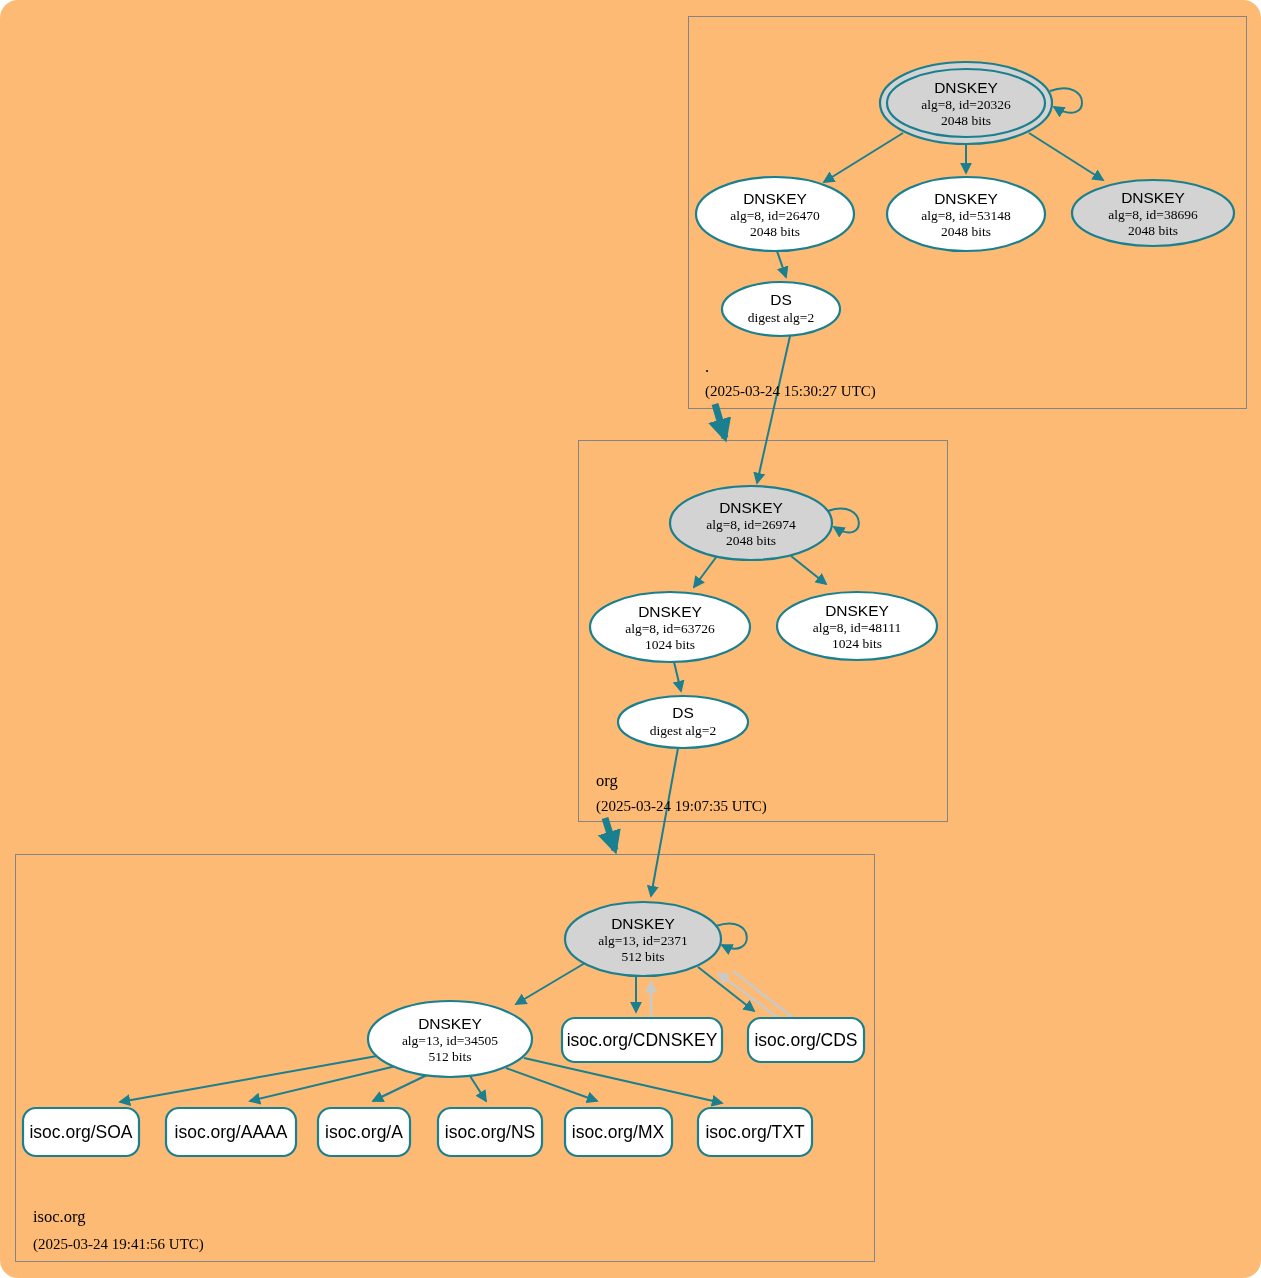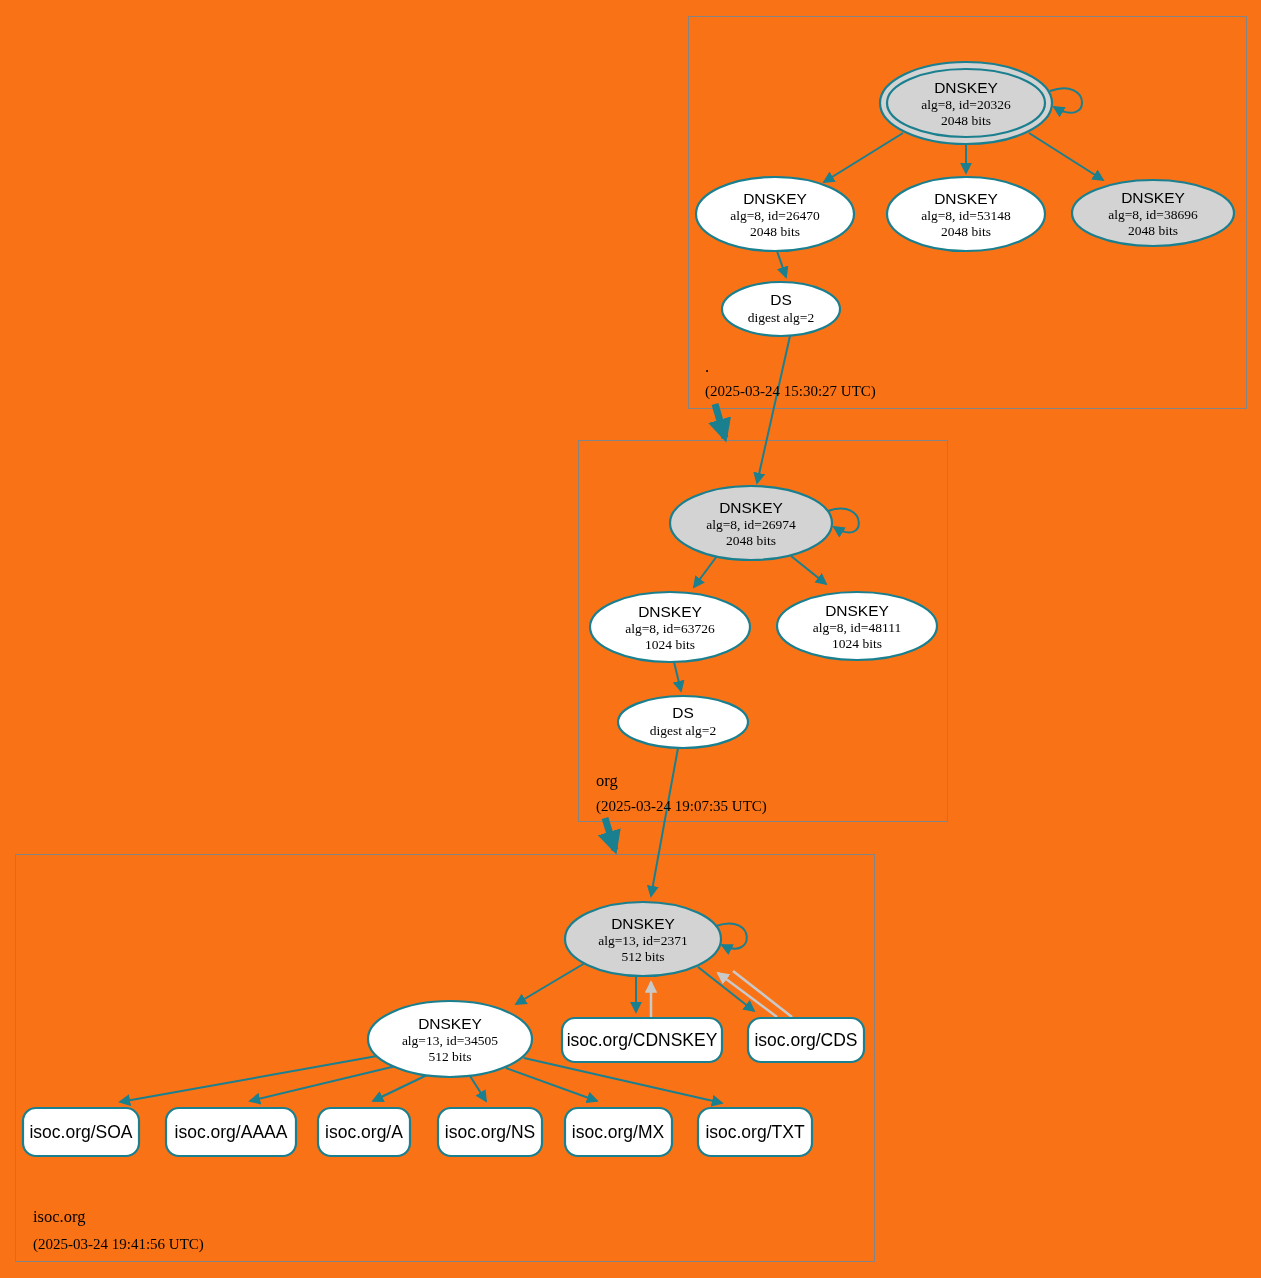--- a/index.html
+++ b/index.html
@@ -1,16 +1,16 @@
 <!DOCTYPE html>
 <html style="--edge: #1a7f8e; --ksk_fill: #d3d3d3; --gray_edge: #c9c9c9; --box_border: #848484;"><head>
 <meta charset="utf-8">
 <style>
   html,body{margin:0;padding:0;background:#ffffff;}
-  #canvas{position:relative;width:1261px;height:1278px;background:#f97316;font-family:"Liberation Serif",serif;}
+  #canvas{position:relative;width:1261px;height:1278px;background:#fdba74;font-family:"Liberation Serif",serif;border-radius:18px;}
   svg{display:block;}
   .zonebox{fill:none;stroke:var(--box_border);stroke-width:1;}
   .edge{stroke:var(--edge);stroke-width:2;fill:none;}
   .edge-thick{stroke:var(--edge);stroke-width:7;fill:none;}
   .edge-gray{stroke:var(--gray_edge);stroke-width:2.5;fill:none;}
   .node-ellipse{stroke:var(--edge);stroke-width:2.2;fill:#ffffff;}
   .node-ellipse.ksk{fill:var(--ksk_fill);}
   .node-ellipse.inner{fill:none;}
   .rrset{fill:#ffffff;stroke:var(--edge);stroke-width:2.2;}
   .t-title{font-family:"Liberation Sans",sans-serif;font-size:15.5px;fill:#000;text-anchor:middle;}

